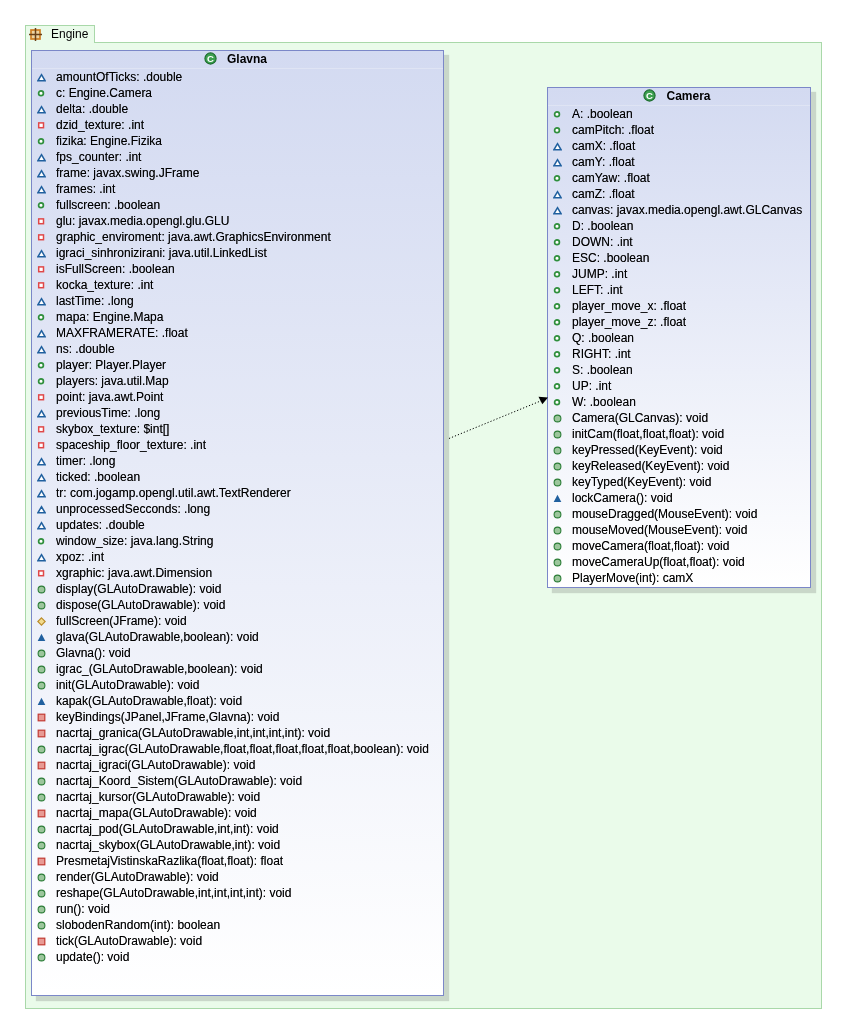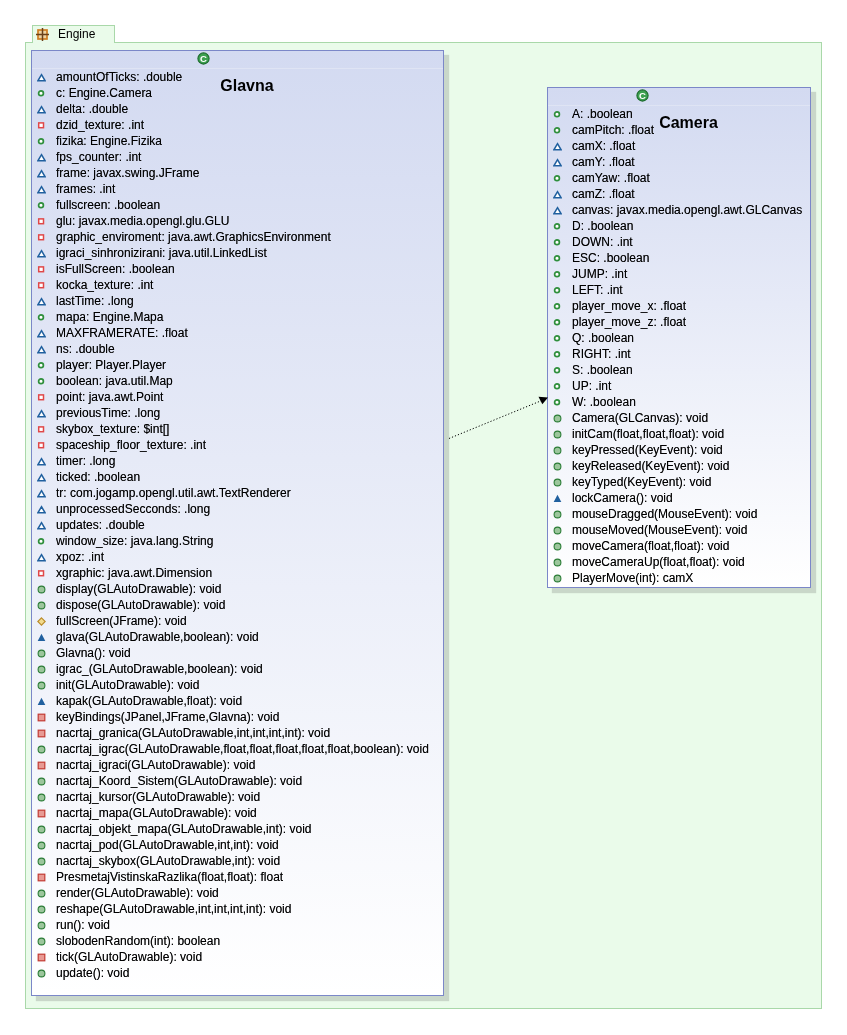--- a/index.html
+++ b/index.html
@@ -1,30 +1,30 @@
 <!DOCTYPE html>
 <html><head>
 <meta charset="utf-8">
 <style>
 html,body{margin:0;padding:0;}
 body{width:847px;height:1035px;background:#ffffff;position:relative;overflow:hidden;
      font-family:"Liberation Sans",sans-serif;}
 .pkg{position:absolute;left:25px;top:42px;width:797px;height:967px;box-sizing:border-box;
      background:#eafbea;border:1px solid #a9d8a9;}
-.tab{position:absolute;left:32px;top:25px;width:83px;height:18px;box-sizing:border-box;
+.tab{position:absolute;left:25px;top:25px;width:70px;height:18px;box-sizing:border-box;
      background:#eafbea;border:1px solid #a9d8a9;border-bottom:none;}
 .tab svg{position:absolute;left:2px;top:1px;}
 .tab span{position:absolute;left:25px;top:1px;font-size:12px;color:#000;}
 .cls{position:absolute;box-sizing:border-box;border:1px solid #7b87c8;
      background:linear-gradient(to bottom,#d3daf1 0%,#ffffff 100%);
      box-shadow:5px 5px 1px rgba(0,0,0,0.14);overflow:hidden;}
 .hdr{height:17px;border-bottom:1px solid #dfe4f4;text-align:center;white-space:nowrap;padding-right:4px;}
 .hdr .cic{display:inline-block;vertical-align:top;margin-top:1px;}
-.cname{display:inline-block;vertical-align:top;font-size:16px;font-weight:bold;color:#000;
-       line-height:17px;margin-left:10px;margin-top:26px;}
+.cname{display:inline-block;vertical-align:top;font-size:12px;font-weight:bold;color:#000;
+       line-height:17px;margin-left:10px;}
 .row{height:16px;line-height:16px;font-size:12px;color:#000;position:relative;text-shadow:0 0 0.35px rgba(0,0,0,0.55);
      padding-left:24px;white-space:nowrap;}
 .row .ic{position:absolute;left:5px;top:4px;}
 </style>
 </head>
 <body>
 <div class="pkg"></div>
 <div class="tab">
 <svg width="14" height="14" viewBox="0 0 14 14">
       <rect x="3" y="3" width="9" height="9" fill="#eed3a2" stroke="#cf7d22" stroke-width="1.7"></rect>
@@ -90,21 +90,21 @@
         <path d="M4.5 1.7 L8.1 7.8 L0.9 7.8 Z" fill="#ffffff" stroke="#20609f" stroke-width="1.5"></path>
       </svg><span>MAXFRAMERATE: .float</span></div>
 <div class="row"><svg class="ic" width="9" height="9" viewBox="0 0 9 9">
         <path d="M4.5 1.7 L8.1 7.8 L0.9 7.8 Z" fill="#ffffff" stroke="#20609f" stroke-width="1.5"></path>
       </svg><span>ns: .double</span></div>
 <div class="row"><svg class="ic" width="8" height="8" viewBox="0 0 8 8">
         <circle cx="4" cy="4.2" r="2.4" fill="#ffffff" stroke="#2f8f3c" stroke-width="1.7"></circle>
       </svg><span>player: Player.Player</span></div>
 <div class="row"><svg class="ic" width="8" height="8" viewBox="0 0 8 8">
         <circle cx="4" cy="4.2" r="2.4" fill="#ffffff" stroke="#2f8f3c" stroke-width="1.7"></circle>
-      </svg><span>boolean: java.util.Map</span></div>
+      </svg><span>players: java.util.Map</span></div>
 <div class="row"><svg class="ic" width="8" height="8" viewBox="0 0 8 8">
         <rect x="1.7" y="1.9" width="4.8" height="4.8" fill="#ffffff" stroke="#e04848" stroke-width="1.5"></rect>
       </svg><span>point: java.awt.Point</span></div>
 <div class="row"><svg class="ic" width="9" height="9" viewBox="0 0 9 9">
         <path d="M4.5 1.7 L8.1 7.8 L0.9 7.8 Z" fill="#ffffff" stroke="#20609f" stroke-width="1.5"></path>
       </svg><span>previousTime: .long</span></div>
 <div class="row"><svg class="ic" width="8" height="8" viewBox="0 0 8 8">
         <rect x="1.7" y="1.9" width="4.8" height="4.8" fill="#ffffff" stroke="#e04848" stroke-width="1.5"></rect>
       </svg><span>skybox_texture: $int[]</span></div>
 <div class="row"><svg class="ic" width="8" height="8" viewBox="0 0 8 8">
@@ -172,23 +172,20 @@
       </svg><span>nacrtaj_igraci(GLAutoDrawable): void</span></div>
 <div class="row"><svg class="ic" width="9" height="9" viewBox="0 0 9 9">
         <circle cx="4.5" cy="4.5" r="3.4" fill="#9cc69c" stroke="#2c7d37" stroke-width="1.1"></circle>
       </svg><span>nacrtaj_Koord_Sistem(GLAutoDrawable): void</span></div>
 <div class="row"><svg class="ic" width="9" height="9" viewBox="0 0 9 9">
         <circle cx="4.5" cy="4.5" r="3.4" fill="#9cc69c" stroke="#2c7d37" stroke-width="1.1"></circle>
       </svg><span>nacrtaj_kursor(GLAutoDrawable): void</span></div>
 <div class="row"><svg class="ic" width="9" height="9" viewBox="0 0 9 9">
         <rect x="1.2" y="1.2" width="6.6" height="6.6" fill="#e89a94" stroke="#c23b33" stroke-width="1.2"></rect>
       </svg><span>nacrtaj_mapa(GLAutoDrawable): void</span></div>
-<div class="row"><svg class="ic" width="9" height="9" viewBox="0 0 9 9">
-        <circle cx="4.5" cy="4.5" r="3.4" fill="#9cc69c" stroke="#2c7d37" stroke-width="1.1"></circle>
-      </svg><span>nacrtaj_objekt_mapa(GLAutoDrawable,int): void</span></div>
 <div class="row"><svg class="ic" width="9" height="9" viewBox="0 0 9 9">
         <circle cx="4.5" cy="4.5" r="3.4" fill="#9cc69c" stroke="#2c7d37" stroke-width="1.1"></circle>
       </svg><span>nacrtaj_pod(GLAutoDrawable,int,int): void</span></div>
 <div class="row"><svg class="ic" width="9" height="9" viewBox="0 0 9 9">
         <circle cx="4.5" cy="4.5" r="3.4" fill="#9cc69c" stroke="#2c7d37" stroke-width="1.1"></circle>
       </svg><span>nacrtaj_skybox(GLAutoDrawable,int): void</span></div>
 <div class="row"><svg class="ic" width="9" height="9" viewBox="0 0 9 9">
         <rect x="1.2" y="1.2" width="6.6" height="6.6" fill="#e89a94" stroke="#c23b33" stroke-width="1.2"></rect>
       </svg><span>PresmetajVistinskaRazlika(float,float): float</span></div>
 <div class="row"><svg class="ic" width="9" height="9" viewBox="0 0 9 9">

